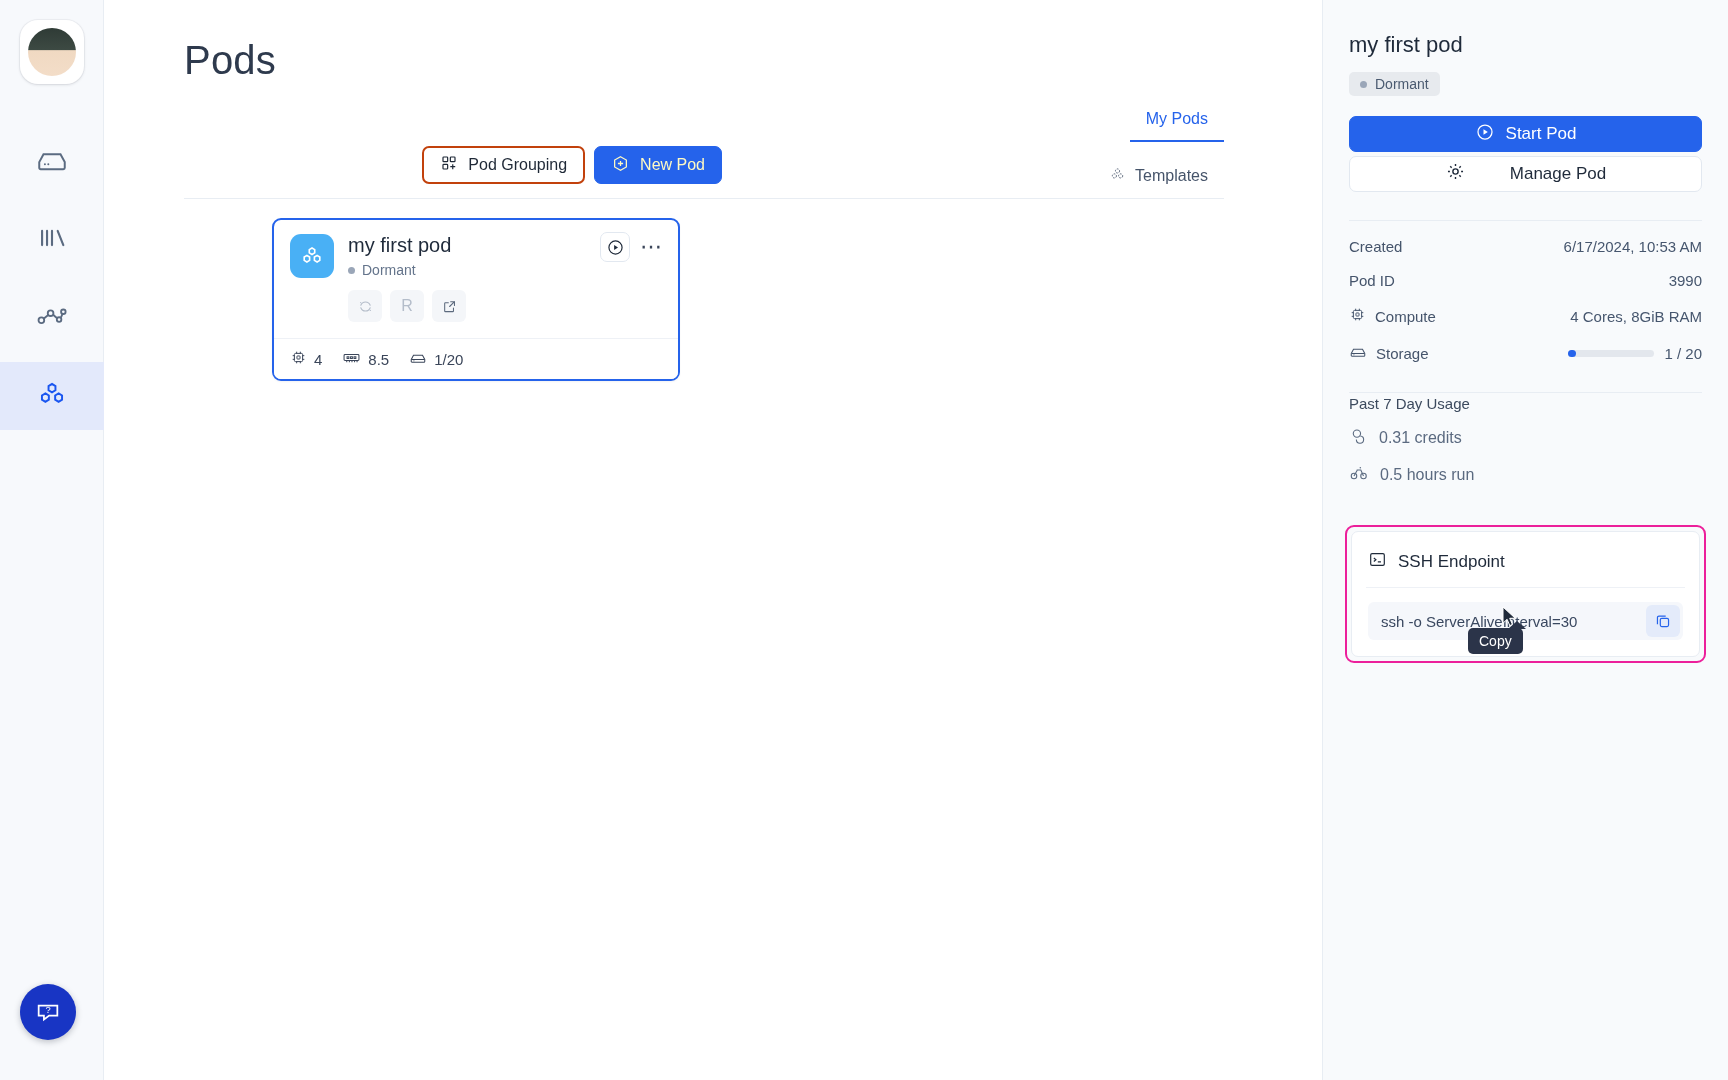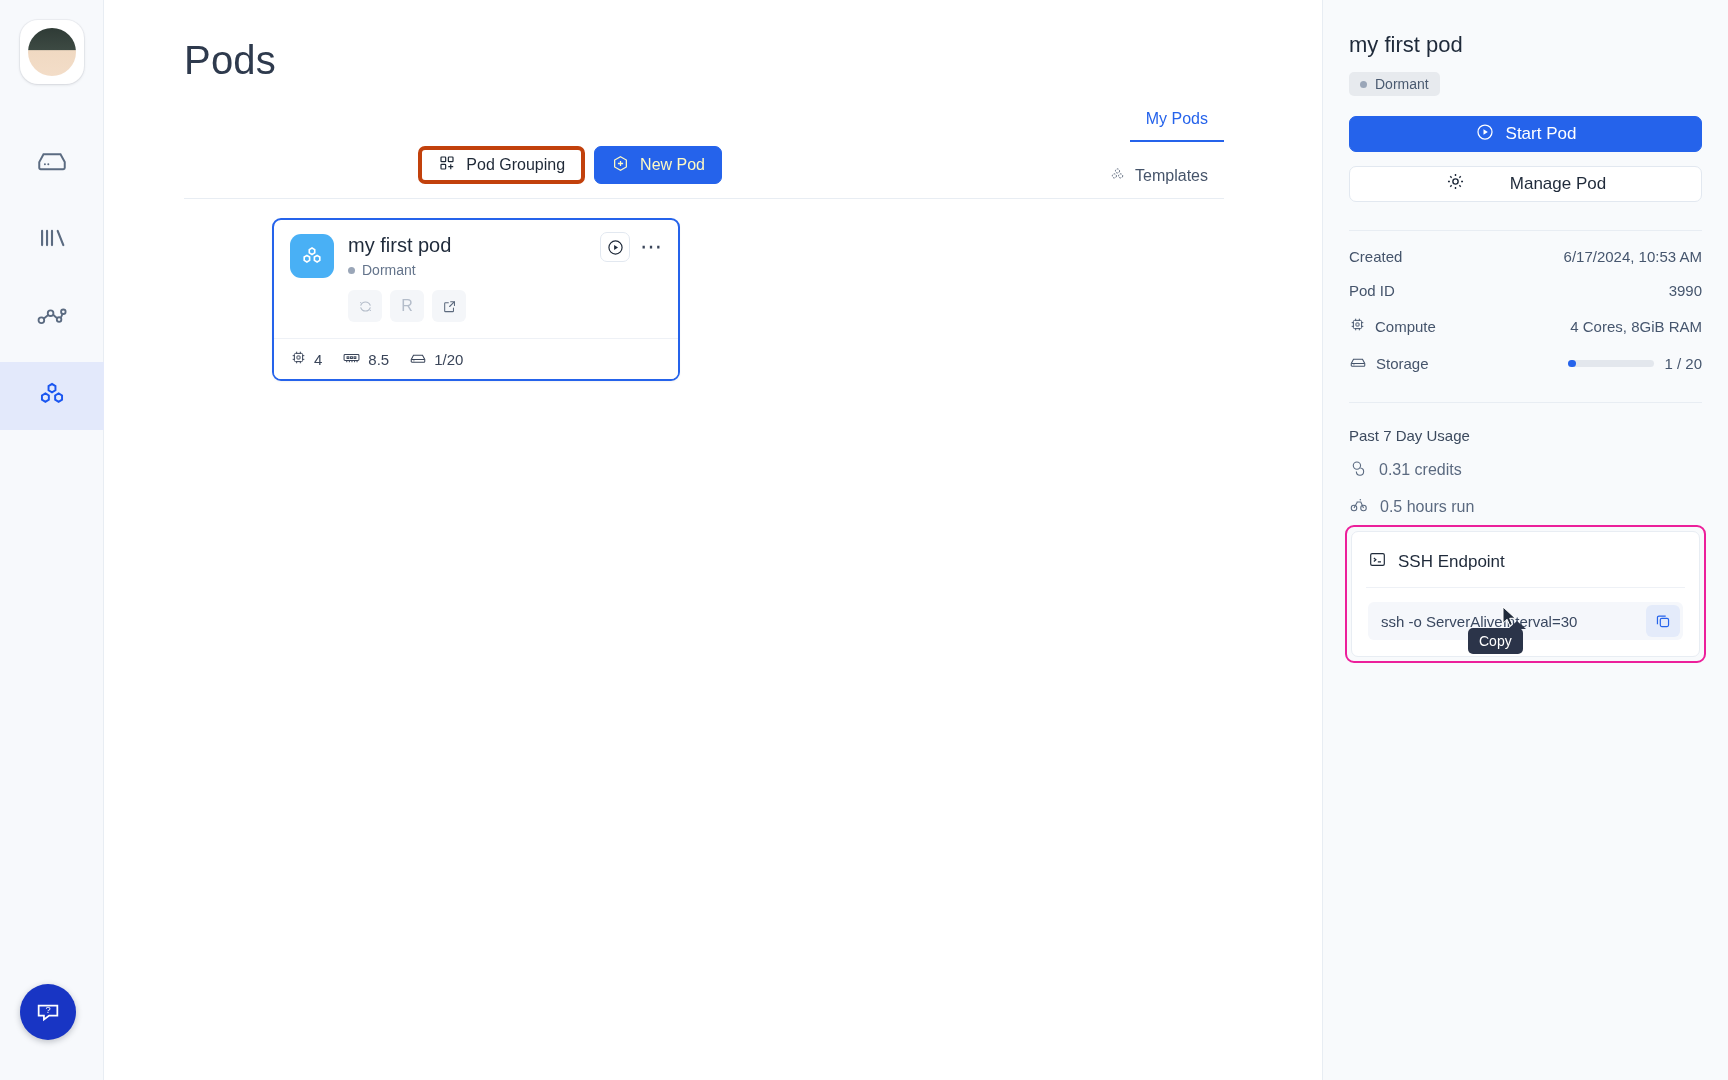--- a/index.html
+++ b/index.html
@@ -67,21 +67,21 @@
   .tab.active { color: #2563eb; border-bottom: 2.5px solid #2563eb; margin-bottom: -1px; }
   .toolbar {
     position: absolute; right: 600px; top: 146px;
     display: flex; gap: 9px; align-items: center;
   }
   .btn {
     display: inline-flex; align-items: center; gap: 10px;
     height: 38px; padding: 0 16px; border-radius: 7px;
     font-size: 16px; cursor: pointer; white-space: nowrap;
   }
-  .btn-outline { background: #fff; border: 4px solid #c2410c; color: #1f2937; }
+  .btn-outline { background: #fff; border: 2px solid #c2410c; color: #1f2937; }
   .btn-primary { background: #2563eb; border: 1px solid #2563eb; color: #fef9c3; }
 
   
   .pod-card {
     position: absolute; left: 168px; top: 218px;
     width: 408px; border: 2px solid #2563eb; border-radius: 9px;
     background: #fff; overflow: hidden;
     box-shadow: 0 1px 2px rgba(16,24,40,.05);
   }
   .pod-card-body { padding: 14px 16px 10px 16px; position: relative; }
@@ -127,28 +127,28 @@
     display: inline-flex; align-items: center; gap: 8px; margin-top: 14px;
     background: #e7eaee; border-radius: 5px; padding: 4px 11px;
     font-size: 14px; color: #4a5a70;
   }
   .rp-btn {
     margin-top: 20px; width: 100%; height: 36px; border-radius: 7px;
     display: flex; align-items: center; justify-content: center; gap: 11px;
     font-size: 17px; cursor: pointer;
   }
   .rp-btn.primary { background: #2563eb; color: #fff; border: 1px solid #2563eb; }
-  .rp-btn.ghost { background: #fff; color: #1f2a3a; border: 1px solid #e2e8f0; margin-top: 14px; gap: 44px; }
+  .rp-btn.ghost { background: #fff; color: #1f2a3a; border: 1px solid #e2e8f0; margin-top: 4px; gap: 44px; }
   .divider { height: 1px; background: #e8edf3; margin: 28px 0 0 0; }
   .kv { display: flex; align-items: center; justify-content: space-between; margin-top: 17px; font-size: 15px; }
   .kv .k { display: flex; align-items: center; gap: 9px; color: #45546b; }
   .kv .v { color: #46566e; display: flex; align-items: center; gap: 10px; }
   .bar { width: 86px; height: 7px; border-radius: 4px; background: #e3e7ed; position: relative; }
   .bar i { position: absolute; left: 0; top: 0; height: 7px; width: 9px; border-radius: 4px; background: #2563eb; }
-  .sec-title { margin-top: 24px; font-size: 15px; color: #3c4a5e; }
+  .sec-title { margin-top: 2px; font-size: 15px; color: #3c4a5e; }
   .usage { display: flex; align-items: center; gap: 11px; margin-top: 14px; font-size: 16px; color: #5b6a80; }
 
   
   .ssh-highlight {
     position: absolute; left: 22px; right: 22px; top: 525px;
     border: 2.5px solid #ec1f9b; border-radius: 9px; padding: 4px;
   }
   .ssh-card { background: #fff; border: 1px solid #e8edf3; border-radius: 7px; padding: 18px 16px 16px 16px; }
   .ssh-head { display: flex; align-items: center; gap: 11px; font-size: 17px; color: #1f2a3a; padding-bottom: 13px; }
   .ssh-sep { height: 1px; background: #eef1f6; margin: 0 -2px 14px -2px; }

